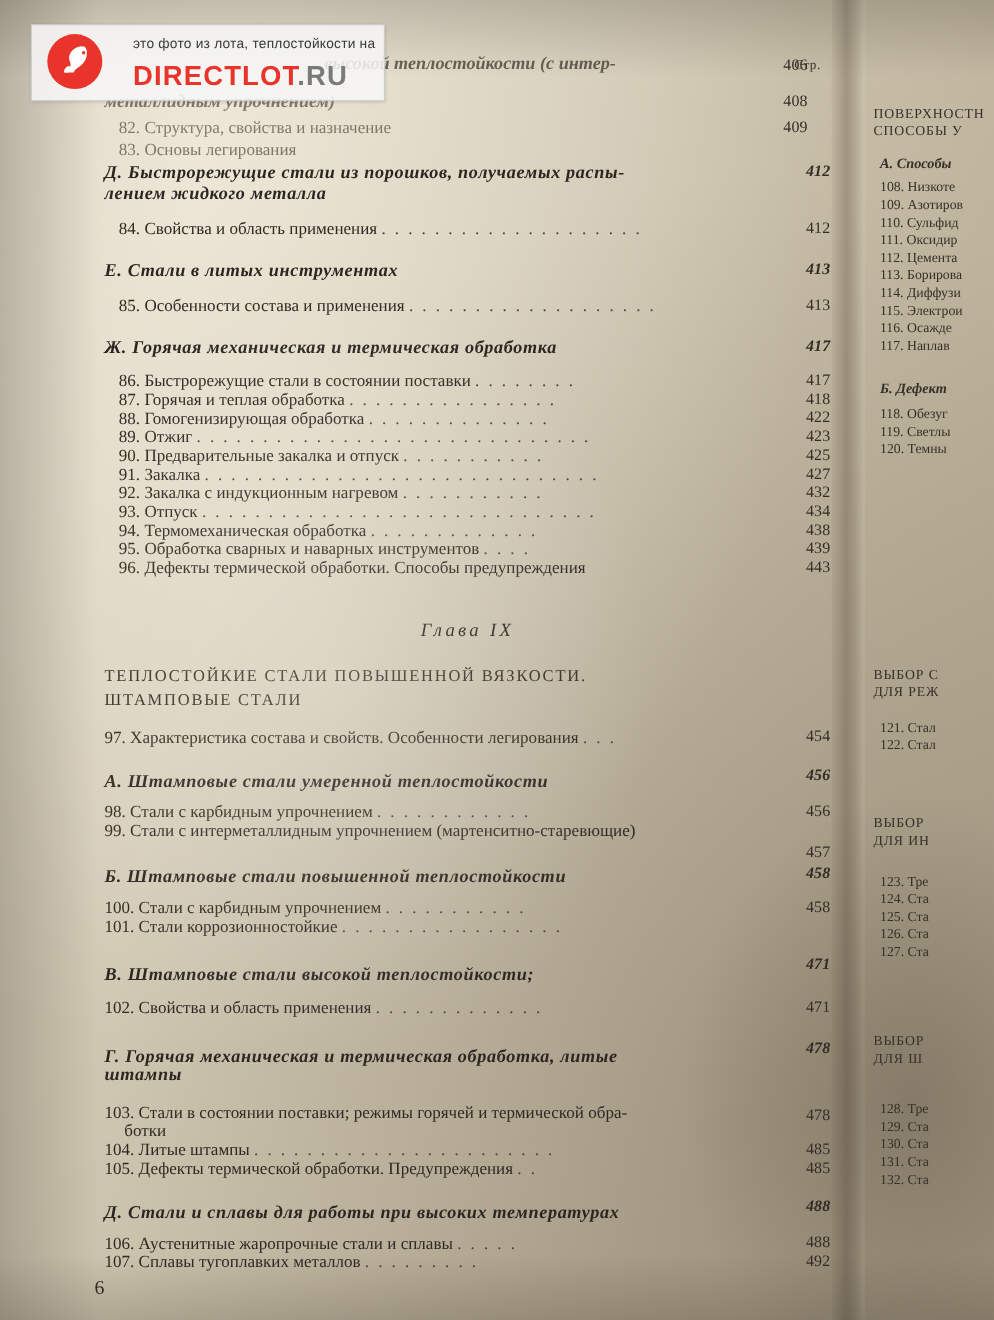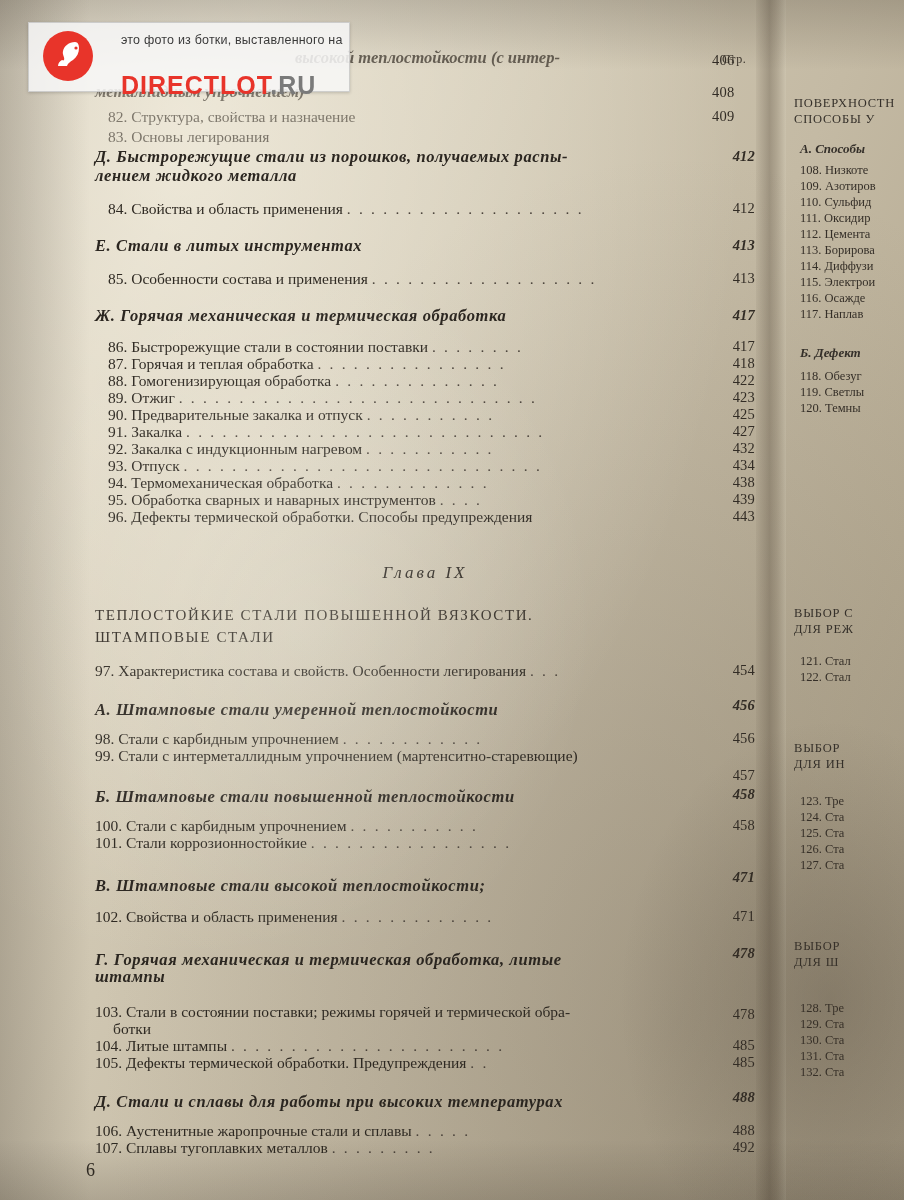--- a/index.html
+++ b/index.html
@@ -177,21 +177,20 @@
     letter-spacing: 0.2px;
   }
   .wm-brand {
     position: absolute;
     left: 92px;
     top: 32px;
     font-size: 25px;
     font-weight: bold;
     letter-spacing: 1px;
     color: #e8342a;
-    margin-top: 16px;
   }
   .wm-brand .ru {
     color: #7a7a7a;
   }
   .wm-logo {
     position: absolute;
     left: 14px;
     top: 8px;
     width: 66px;
     height: 52px;
@@ -490,19 +489,19 @@
 
   <div class="wm">
     <div class="wm-logo">
       <div class="circ"></div>
       <svg width="40" height="40" viewBox="0 0 40 40" aria-hidden="true">
         <path d="M26 6c-6 0-11 4-12 9-1 4 2 6 1 9-1 2-4 3-5 6h8c1-3 3-4 6-6 4-3 6-7 6-12 0-3-1-6-4-6z" fill="#ffffff"></path>
         <path d="M13 24c-2 1-4 3-4 6h4c0-2 1-4 3-5l-3-1z" fill="#ffffff"></path>
         <circle cx="27" cy="12" r="1.6" fill="#e8342a"></circle>
       </svg>
     </div>
-    <div class="wm-note">это фото из ботки, выставленного на</div>
+    <div class="wm-note">это фото из лота, теплостойкости на</div>
     <div class="wm-brand">
       <span>DIRECTLOT</span><span class="ru">.RU</span>
     </div>
   </div>
 
 </div>
 
 </body></html>

